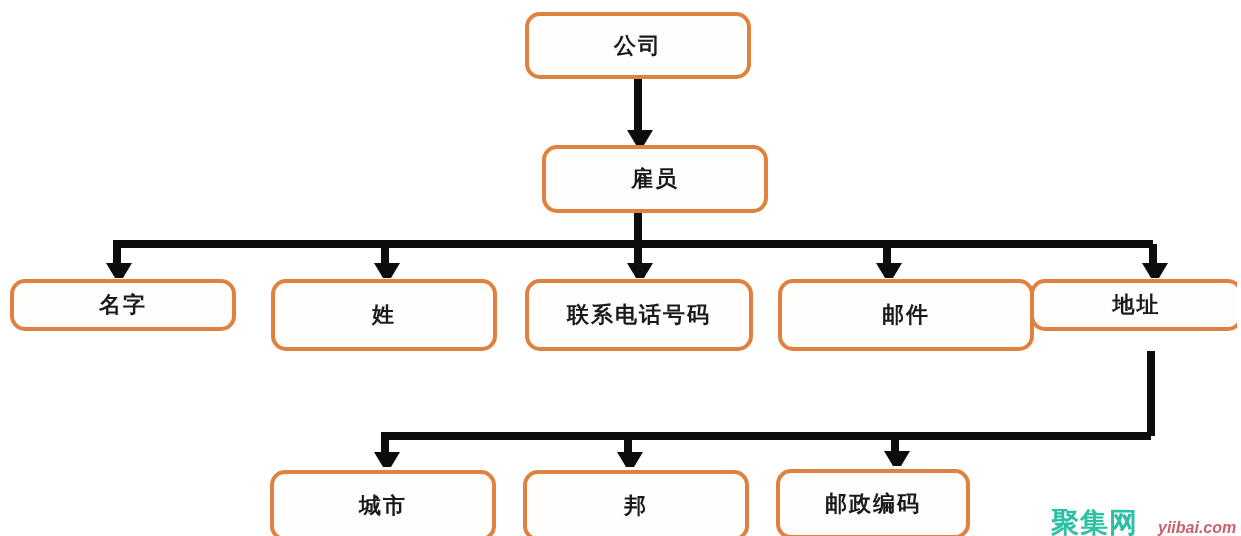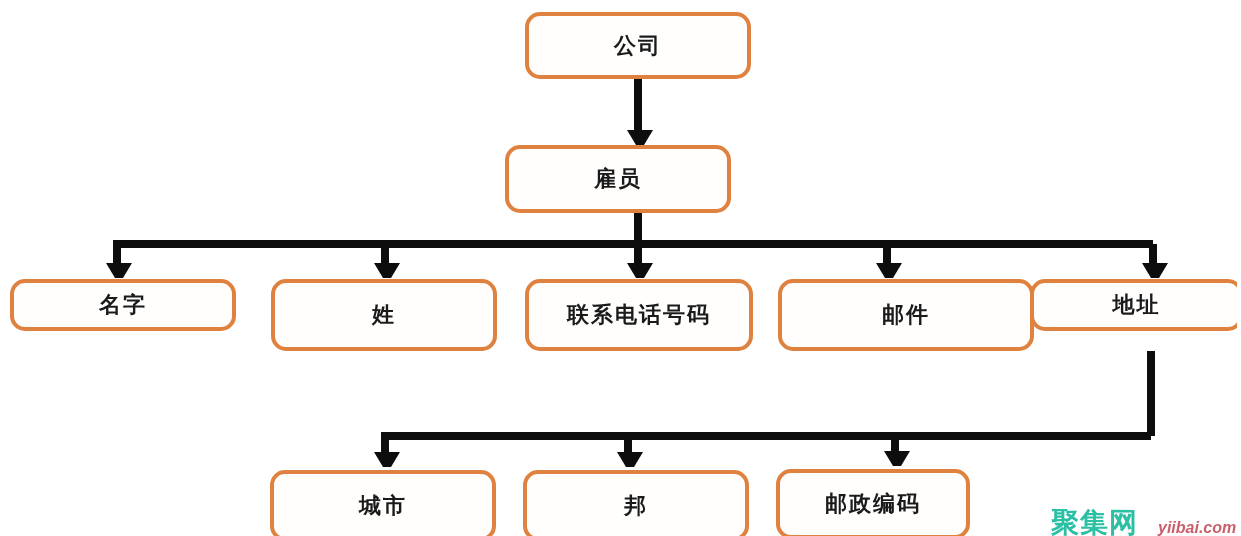--- a/index.html
+++ b/index.html
@@ -28,21 +28,21 @@
   }
   .node span{
     color:var(--node-text);
     font-size:22px;
     font-weight:600;
     letter-spacing:2px;
     white-space:nowrap;
   }
   
   .n-company       {left:517px; top:4px;   width:226px; height:67px;}
-  .n-employee      {left:497px; top:137px; width:226px; height:68px;}
+  .n-employee      {left:534px; top:137px; width:226px; height:68px;}
   .n-first-name    {left:2px;   top:271px; width:226px; height:52px;}
   .n-last-name     {left:263px; top:271px; width:226px; height:72px;}
   .n-contact-phone {left:517px; top:271px; width:228px; height:72px;}
   .n-email         {left:770px; top:271px; width:256px; height:72px;}
   .n-address       {left:1022px;top:271px; width:213px; height:52px;}
   .n-city          {left:262px; top:462px; width:226px; height:71px;}
   .n-state         {left:515px; top:462px; width:226px; height:71px;}
   .n-postal-code   {left:768px; top:461px; width:194px; height:70px;}
 
   

